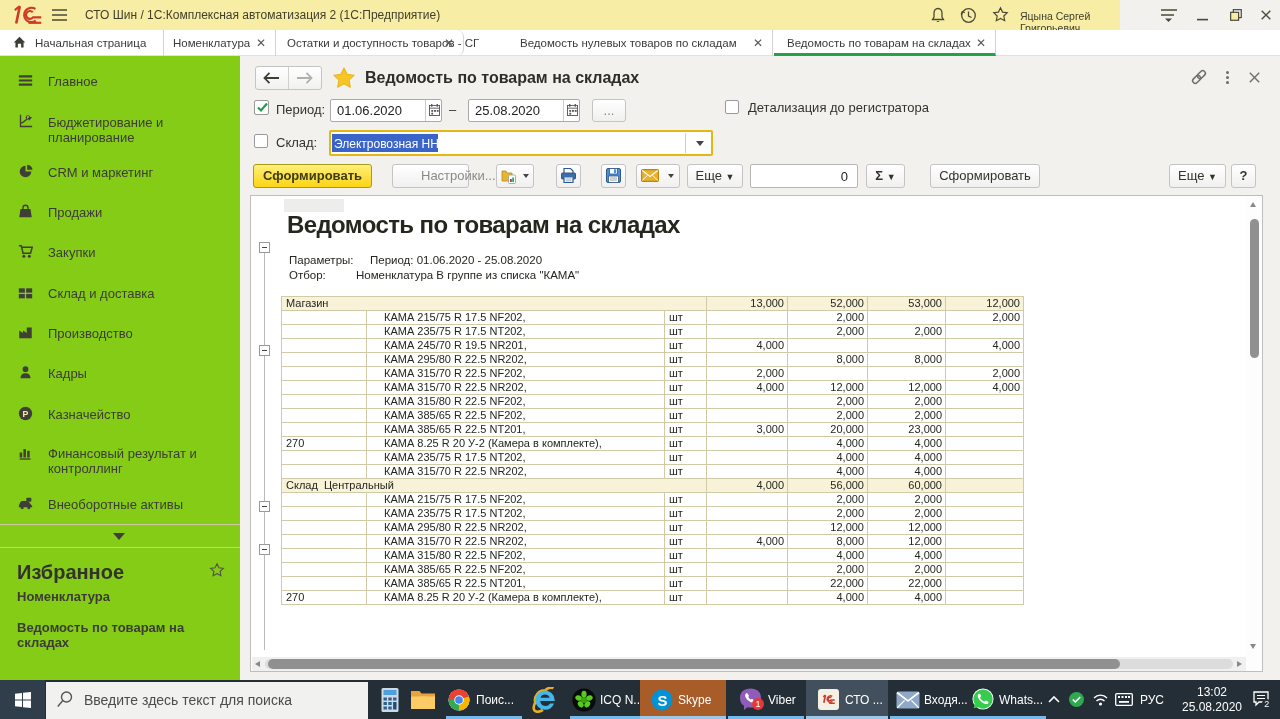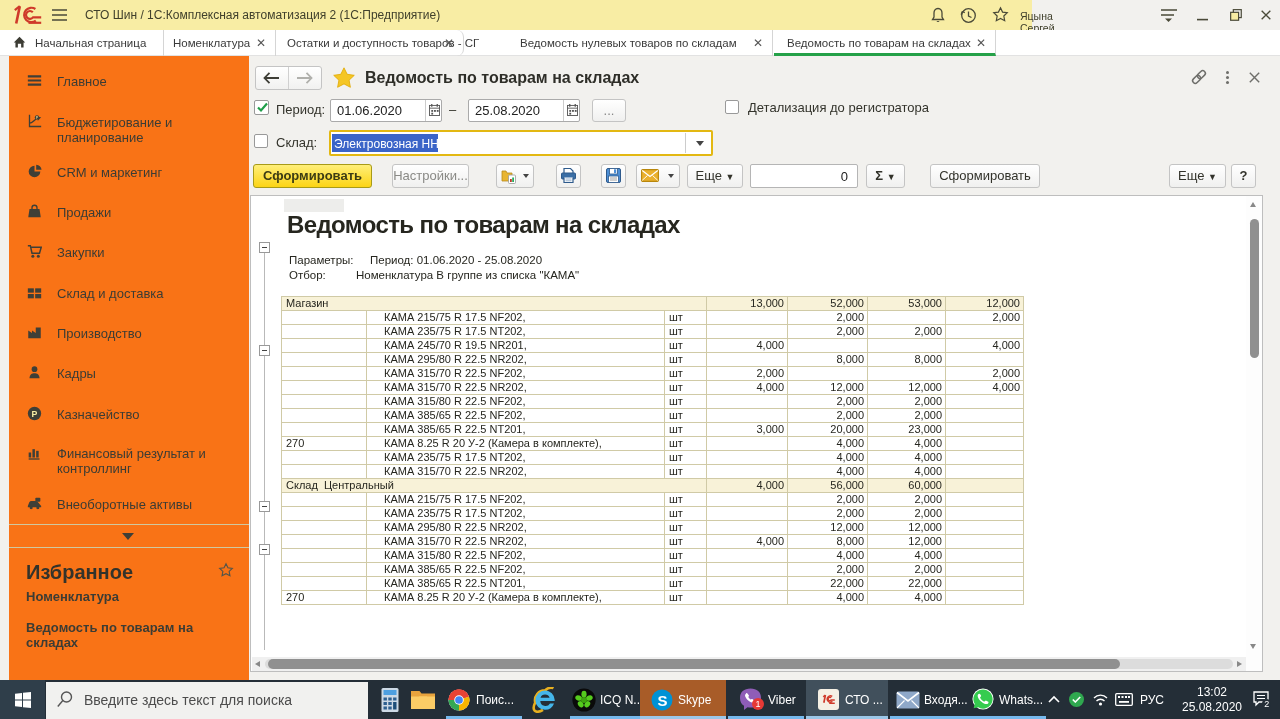--- a/index.html
+++ b/index.html
@@ -1,33 +1,33 @@
 <!DOCTYPE html>
 <html><head>
 <meta charset="utf-8">
 <style>
 * { margin:0; padding:0; box-sizing:border-box; }
 html,body { width:1280px; height:719px; overflow:hidden; font-family:"Liberation Sans",sans-serif; }
 .abs { position:absolute; }
 #page { position:relative; width:1280px; height:719px; background:#f2f1ee; }
 
 
-#titlebar { left:0; top:0; width:1032px; height:30px; background:#f8eda4; }
+#titlebar { left:0; top:0; width:1120px; height:30px; background:#f8eda4; }
 #titlebar .wtitle { left:85px; top:8px; font-size:12px; color:#40402c; }
 
 
 #tabbar { left:0; top:30px; width:1280px; height:26px; background:#ffffff; border-bottom:1px solid #e2e2e2; }
 .tab { position:absolute; top:0; height:26px; border-right:1px solid #d5d5d5; font-size:11.5px; color:#3a3a3a; }
 .tab .tx { position:absolute; top:7px; left:14px; white-space:nowrap; }
 .tab .cl { position:absolute; top:6px; right:9px; color:#555; font-size:12px; }
 .tab.active { border-bottom:3px solid #25a148; }
 .tab.active .cl { color:#555; }
 
 
-#sidebar { left:9px; top:56px; width:240px; height:624px; background:#f97316; }
+#sidebar { left:0; top:56px; width:240px; height:624px; background:#84cc16; }
 .sbitem { position:absolute; left:0; width:240px; font-size:13px; color:#3c3c34; }
 .sbitem .ic { position:absolute; left:18px; top:1px; width:15px; height:15px; }
 .sbitem .lb { position:absolute; left:48px; top:2px; width:185px; line-height:15px; }
 
 
 .btn { position:absolute; background:linear-gradient(#ffffff,#f0f0ef); border:1px solid #c4c4c4; border-radius:3px; font-size:13px; color:#33332b; text-align:center; }
 #genbtn { left:13px; top:108px; width:119px; height:24px; background:linear-gradient(#ffef79,#fcd415); border:1px solid #a89b18; border-radius:3px; font-size:13px; font-weight:bold; color:#3c3c14; text-align:center; line-height:22px; }
 
 
 #report { left:250px; top:195px; width:1013px; height:477px; background:#ffffff; border:1px solid #bebebe; overflow:hidden; }
@@ -291,21 +291,21 @@
 
     <div class="abs" style="left:14px;top:78px;width:14px;height:14px;background:#fff;border:1px solid #999;border-radius:2px;"></div>
     <div class="abs" style="left:36px;top:79px;font-size:13px;color:#33332b;">Склад:</div>
     <div class="abs" style="left:89px;top:74px;width:384px;height:26px;background:#fff;border:2px solid #e3b812;border-radius:2px;"></div>
     <div class="abs" style="left:92px;top:78px;width:106px;height:18px;background:#3a64c8;"></div>
     <div class="abs" style="left:94px;top:81px;font-size:12px;color:#fff;">Электровозная НН</div>
     <div class="abs" style="left:445px;top:77px;width:0;height:20px;border-left:1px solid #ccc;"></div>
     <div class="abs" style="left:456px;top:85px;width:0;height:0;border-left:4px solid transparent;border-right:4px solid transparent;border-top:5px solid #444;"></div>
 
     <div id="genbtn" class="abs">Сформировать</div>
-    <div class="btn" style="left:152px;top:108px;width:77px;height:24px;line-height:22px;color:#8a8a86;">Настройки...</div>
+    <div class="btn" style="left:152px;top:108px;width:77px;height:24px;line-height:22px;color:#8a8a86;padding-left:28px;">Настройки...</div>
     <div class="btn" style="left:256px;top:108px;width:38px;height:24px;"></div>
     <svg class="abs" style="left:261px;top:112px" width="16" height="16" viewBox="0 0 16 16">
         <path d="M1 3 L1 13 L11 13 L11 5 L6 5 L5 3 Z" fill="#e8b532" stroke="#b88a1d" stroke-width="0.8"></path>
         <rect x="7.5" y="7" width="7" height="8.5" rx="1" fill="#fff" stroke="#999" stroke-width="0.8"></rect>
         <rect x="9" y="11" width="1.8" height="3" fill="#c0392b"></rect>
         <rect x="11.2" y="9.5" width="1.8" height="4.5" fill="#27ae60"></rect>
       </svg>
     <div class="abs" style="left:283px;top:118px;width:0;height:0;border-left:3.5px solid transparent;border-right:3.5px solid transparent;border-top:4.5px solid #444;"></div>
     <div class="btn" style="left:316px;top:108px;width:25px;height:24px;"></div>
     <svg class="abs" style="left:320px;top:111px" width="17" height="17" viewBox="0 0 17 17">

